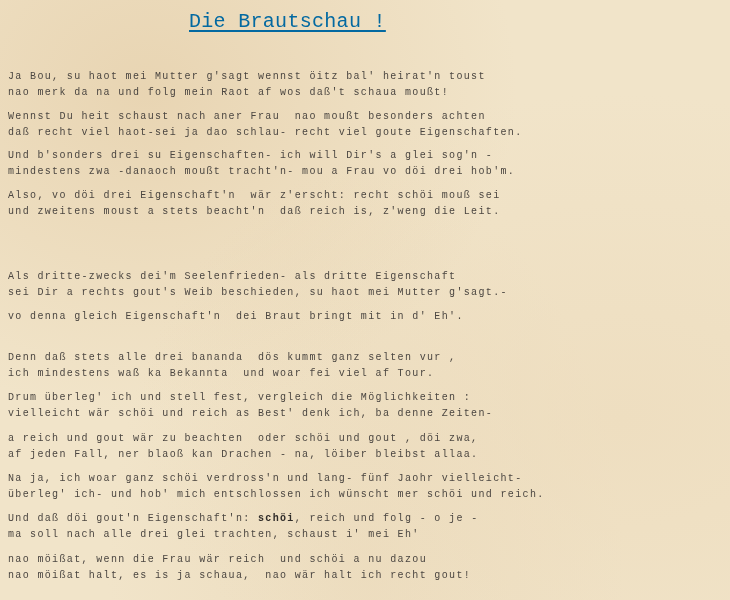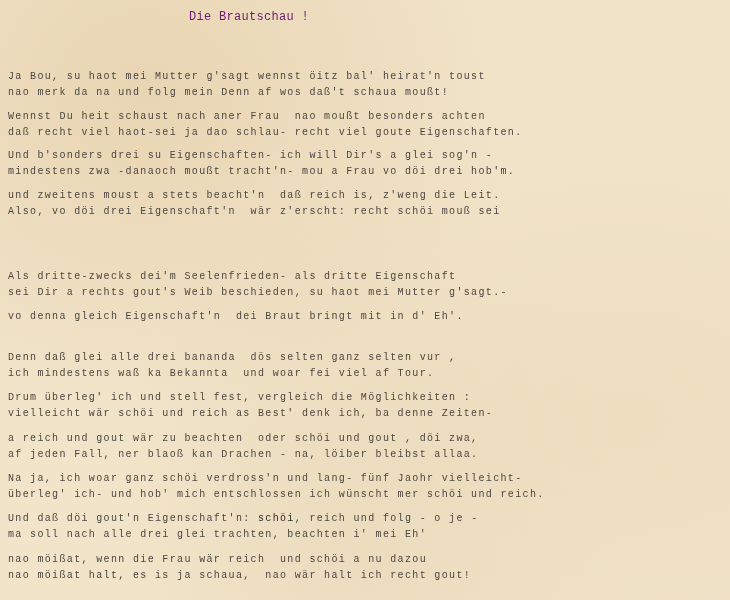--- a/index.html
+++ b/index.html
@@ -10,79 +10,79 @@
       radial-gradient(ellipse at 20% 15%, rgba(225,200,160,0.55), rgba(0,0,0,0) 45%),
       radial-gradient(ellipse at 85% 70%, rgba(236,218,186,0.6), rgba(0,0,0,0) 55%),
       radial-gradient(ellipse at 50% 95%, rgba(232,214,182,0.5), rgba(0,0,0,0) 50%);
     position: relative;
     font-family: "Liberation Mono", "DejaVu Sans Mono", monospace;
     color: #4a4540;
   }
   .page { position: absolute; left: 0; top: 0; width: 730px; height: 600px; }
   .title {
     position: absolute; left: 189px; top: 10px;
-    font-size: 12px; letter-spacing: 0.3px;
-    text-underline-offset: 3px;
-    color: #701a75; white-space: pre;
+    font-size: 20px; letter-spacing: 0.3px;
+    text-decoration: underline; text-underline-offset: 3px;
+    color: #0369a1; white-space: pre;
   }
   .stanza { position: absolute; left: 8px; }
   .line {
     display: block; white-space: pre;
     font-size: 10px; line-height: 16.2px;
     letter-spacing: 1.35px;
     color: #4b4641;
   }
-  .line b { font-weight: normal; color: #2f2b28; }
+  .line b { font-weight: bold; color: #2f2b28; }
 </style>
 </head>
 <body>
 
 <div class="page">
   <div class="title">Die Brautschau !</div>
 
   <div class="stanza" style="top:69px">
     <span class="line">Ja Bou, su haot mei Mutter g'sagt wennst öitz bal' heirat'n toust</span>
-    <span class="line">nao merk da na und folg mein Denn af wos daß't schaua moußt!</span>
+    <span class="line">nao merk da na und folg mein Raot af wos daß't schaua moußt!</span>
   </div>
   <div class="stanza" style="top:109px">
     <span class="line">Wennst Du heit schaust nach aner Frau  nao moußt besonders achten</span>
     <span class="line">daß recht viel haot-sei ja dao schlau- recht viel goute Eigenschaften.</span>
   </div>
   <div class="stanza" style="top:148px">
     <span class="line">Und b'sonders drei su Eigenschaften- ich will Dir's a glei sog'n -</span>
     <span class="line">mindestens zwa -danaoch moußt tracht'n- mou a Frau vo döi drei hob'm.</span>
   </div>
   <div class="stanza" style="top:188px">
+    <span class="line">Also, vo döi drei Eigenschaft'n  wär z'erscht: recht schöi mouß sei</span>
     <span class="line">und zweitens moust a stets beacht'n  daß reich is, z'weng die Leit.</span>
-    <span class="line">Also, vo döi drei Eigenschaft'n  wär z'erscht: recht schöi mouß sei</span>
   </div>
   <div class="stanza" style="top:269px">
     <span class="line">Als dritte-zwecks dei'm Seelenfrieden- als dritte Eigenschaft</span>
     <span class="line">sei Dir a rechts gout's Weib beschieden, su haot mei Mutter g'sagt.-</span>
   </div>
   <div class="stanza" style="top:309px">
     <span class="line">vo denna gleich Eigenschaft'n  dei Braut bringt mit in d' Eh'.</span>
   </div>
   <div class="stanza" style="top:350px">
-    <span class="line">Denn daß glei alle drei bananda  dös selten ganz selten vur ,</span>
+    <span class="line">Denn daß stets alle drei bananda  dös kummt ganz selten vur ,</span>
     <span class="line">ich mindestens waß ka Bekannta  und woar fei viel af Tour.</span>
   </div>
   <div class="stanza" style="top:431px">
     <span class="line">a reich und gout wär zu beachten  oder schöi und gout , döi zwa,</span>
     <span class="line">af jeden Fall, ner blaoß kan Drachen - na, löiber bleibst allaa.</span>
   </div>
   <div class="stanza" style="top:390px">
     <span class="line">Drum überleg' ich und stell fest, vergleich die Möglichkeiten :</span>
     <span class="line">vielleicht wär schöi und reich as Best' denk ich, ba denne Zeiten-</span>
   </div>
   <div class="stanza" style="top:471px">
     <span class="line">Na ja, ich woar ganz schöi verdross'n und lang- fünf Jaohr vielleicht-</span>
     <span class="line">überleg' ich- und hob' mich entschlossen ich wünscht mer schöi und reich.</span>
   </div>
   <div class="stanza" style="top:511px">
     <span class="line"><span>Und daß döi gout'n Eigenschaft'n: </span><b>schöi</b><span>, reich und folg - o je -</span></span>
-    <span class="line">ma soll nach alle drei glei trachten, beachten i' mei Eh'</span>
+    <span class="line">ma soll nach alle drei glei trachten, schaust i' mei Eh'</span>
   </div>
   <div class="stanza" style="top:552px">
     <span class="line">nao möißat, wenn die Frau wär reich  und schöi a nu dazou</span>
     <span class="line">nao möißat halt, es is ja schaua,  nao wär halt ich recht gout!</span>
   </div>
 </div>
 
 </body></html>

